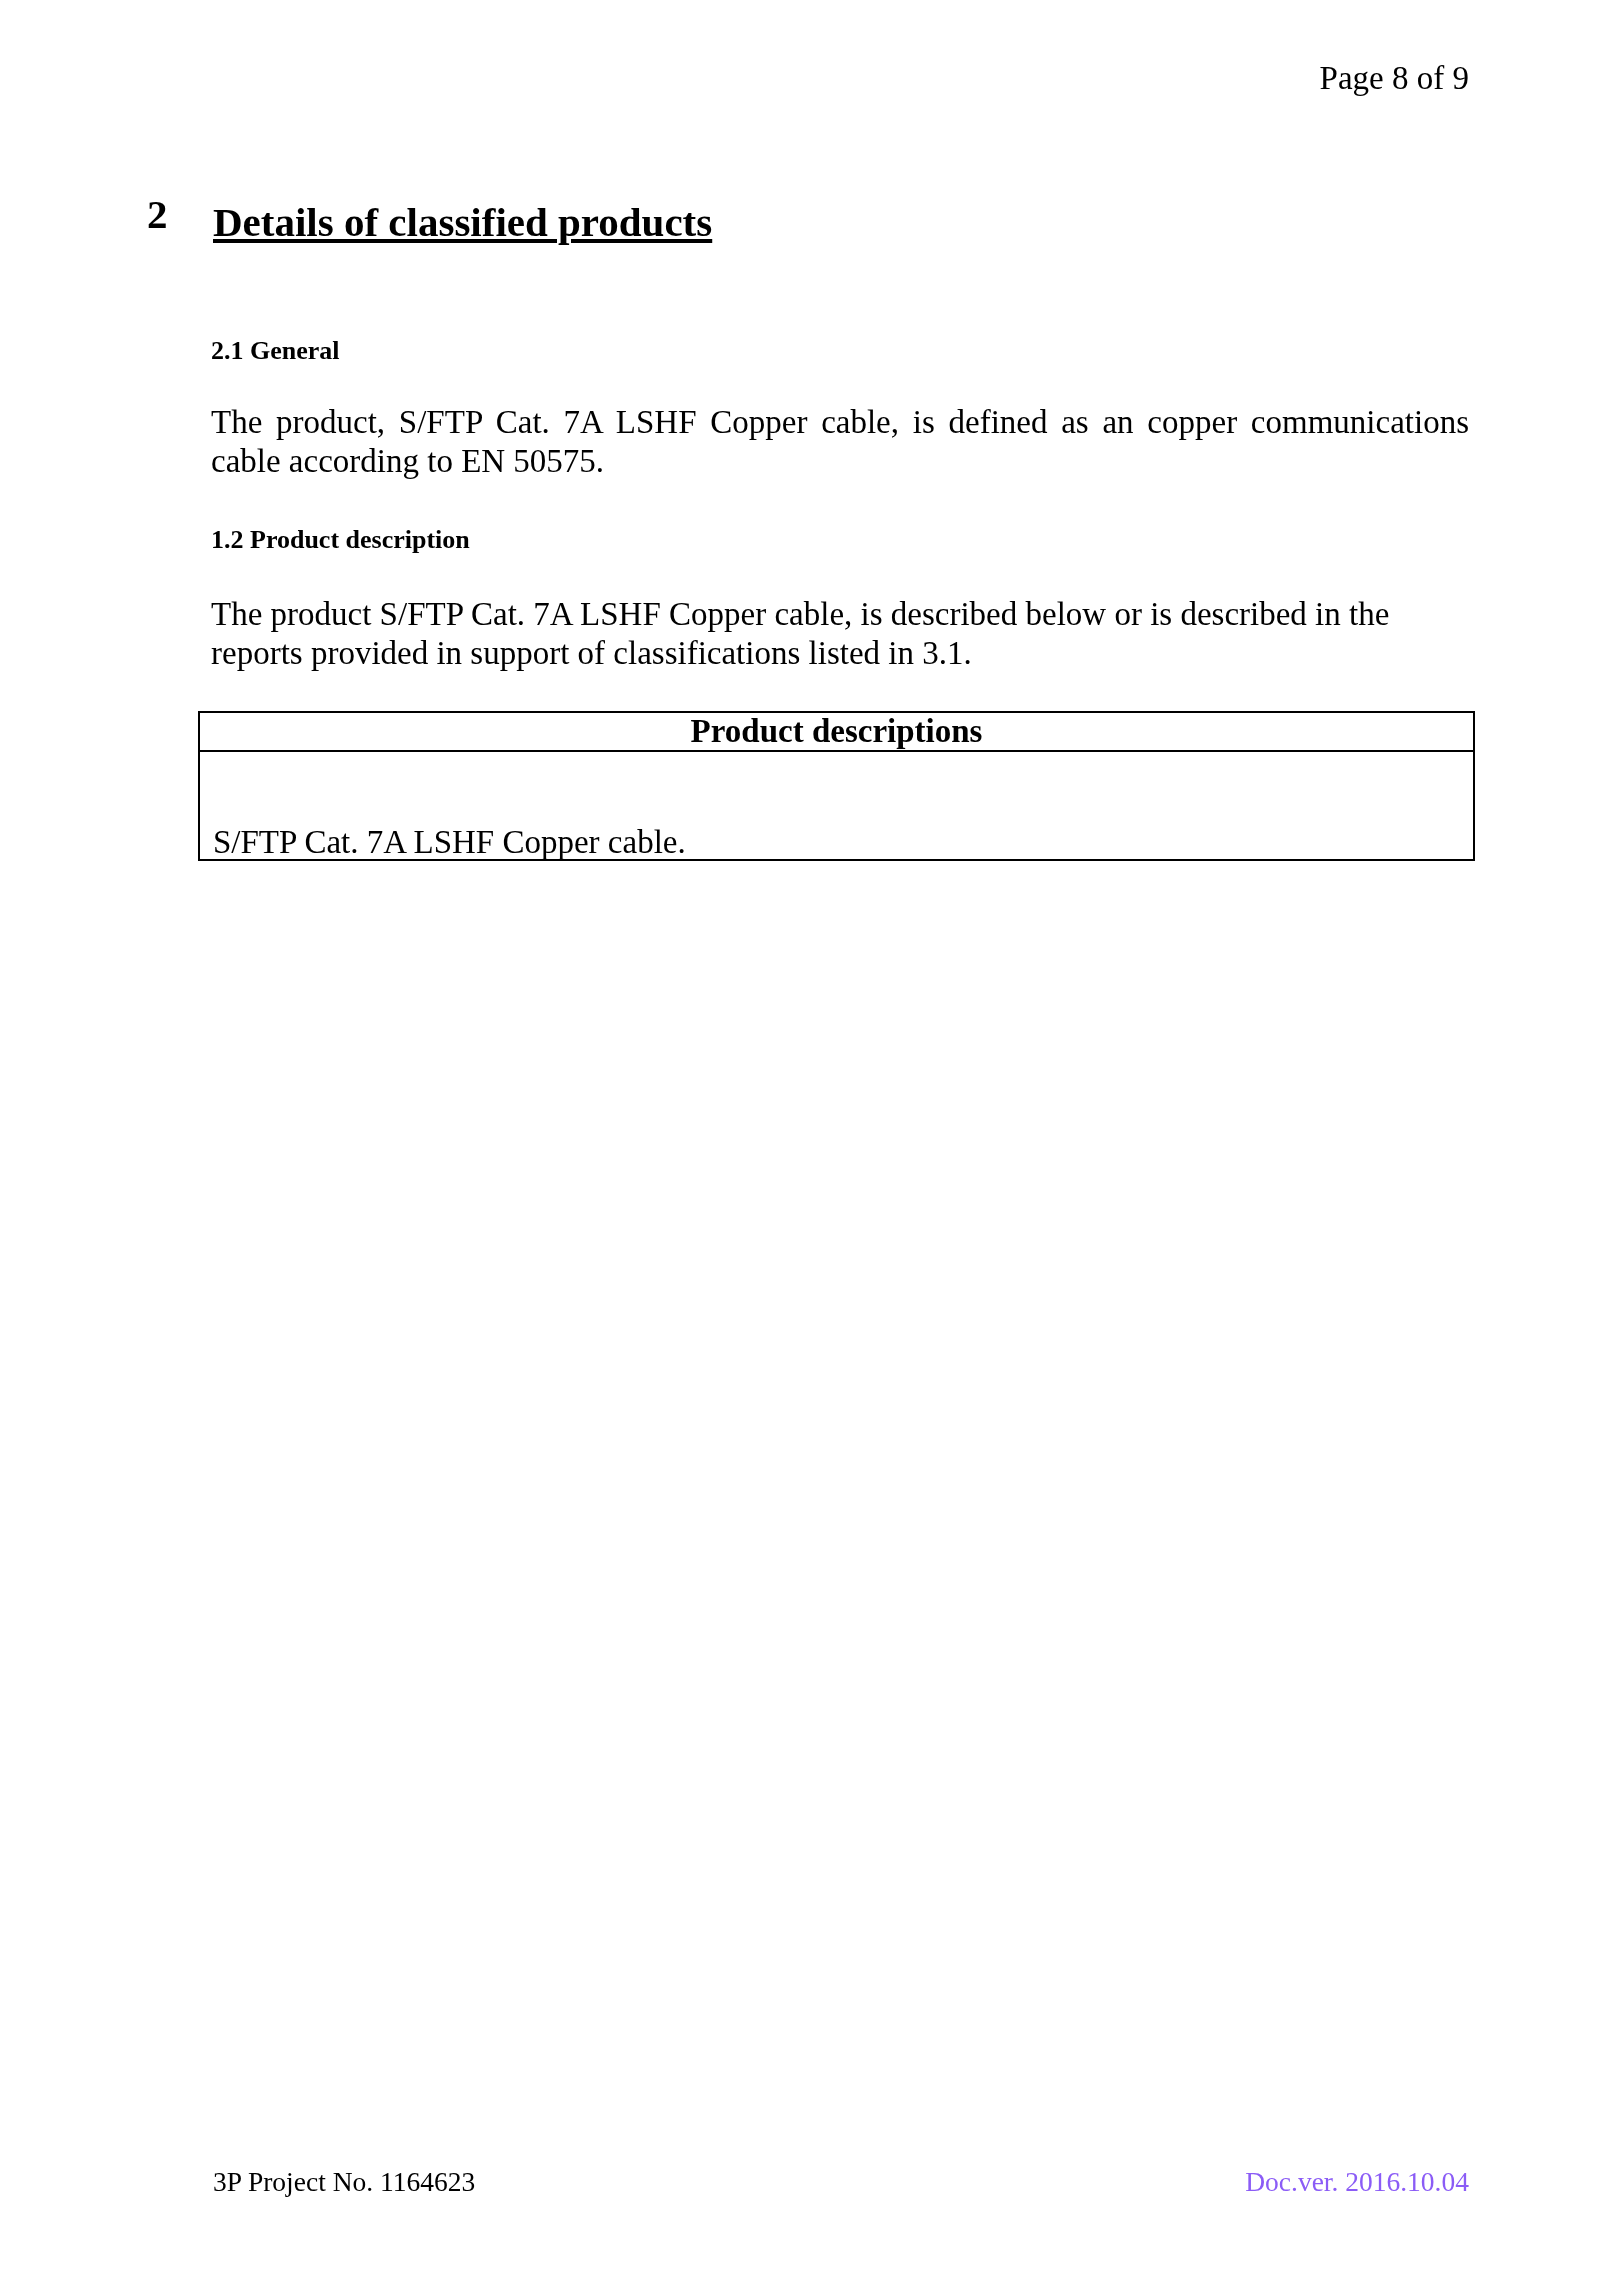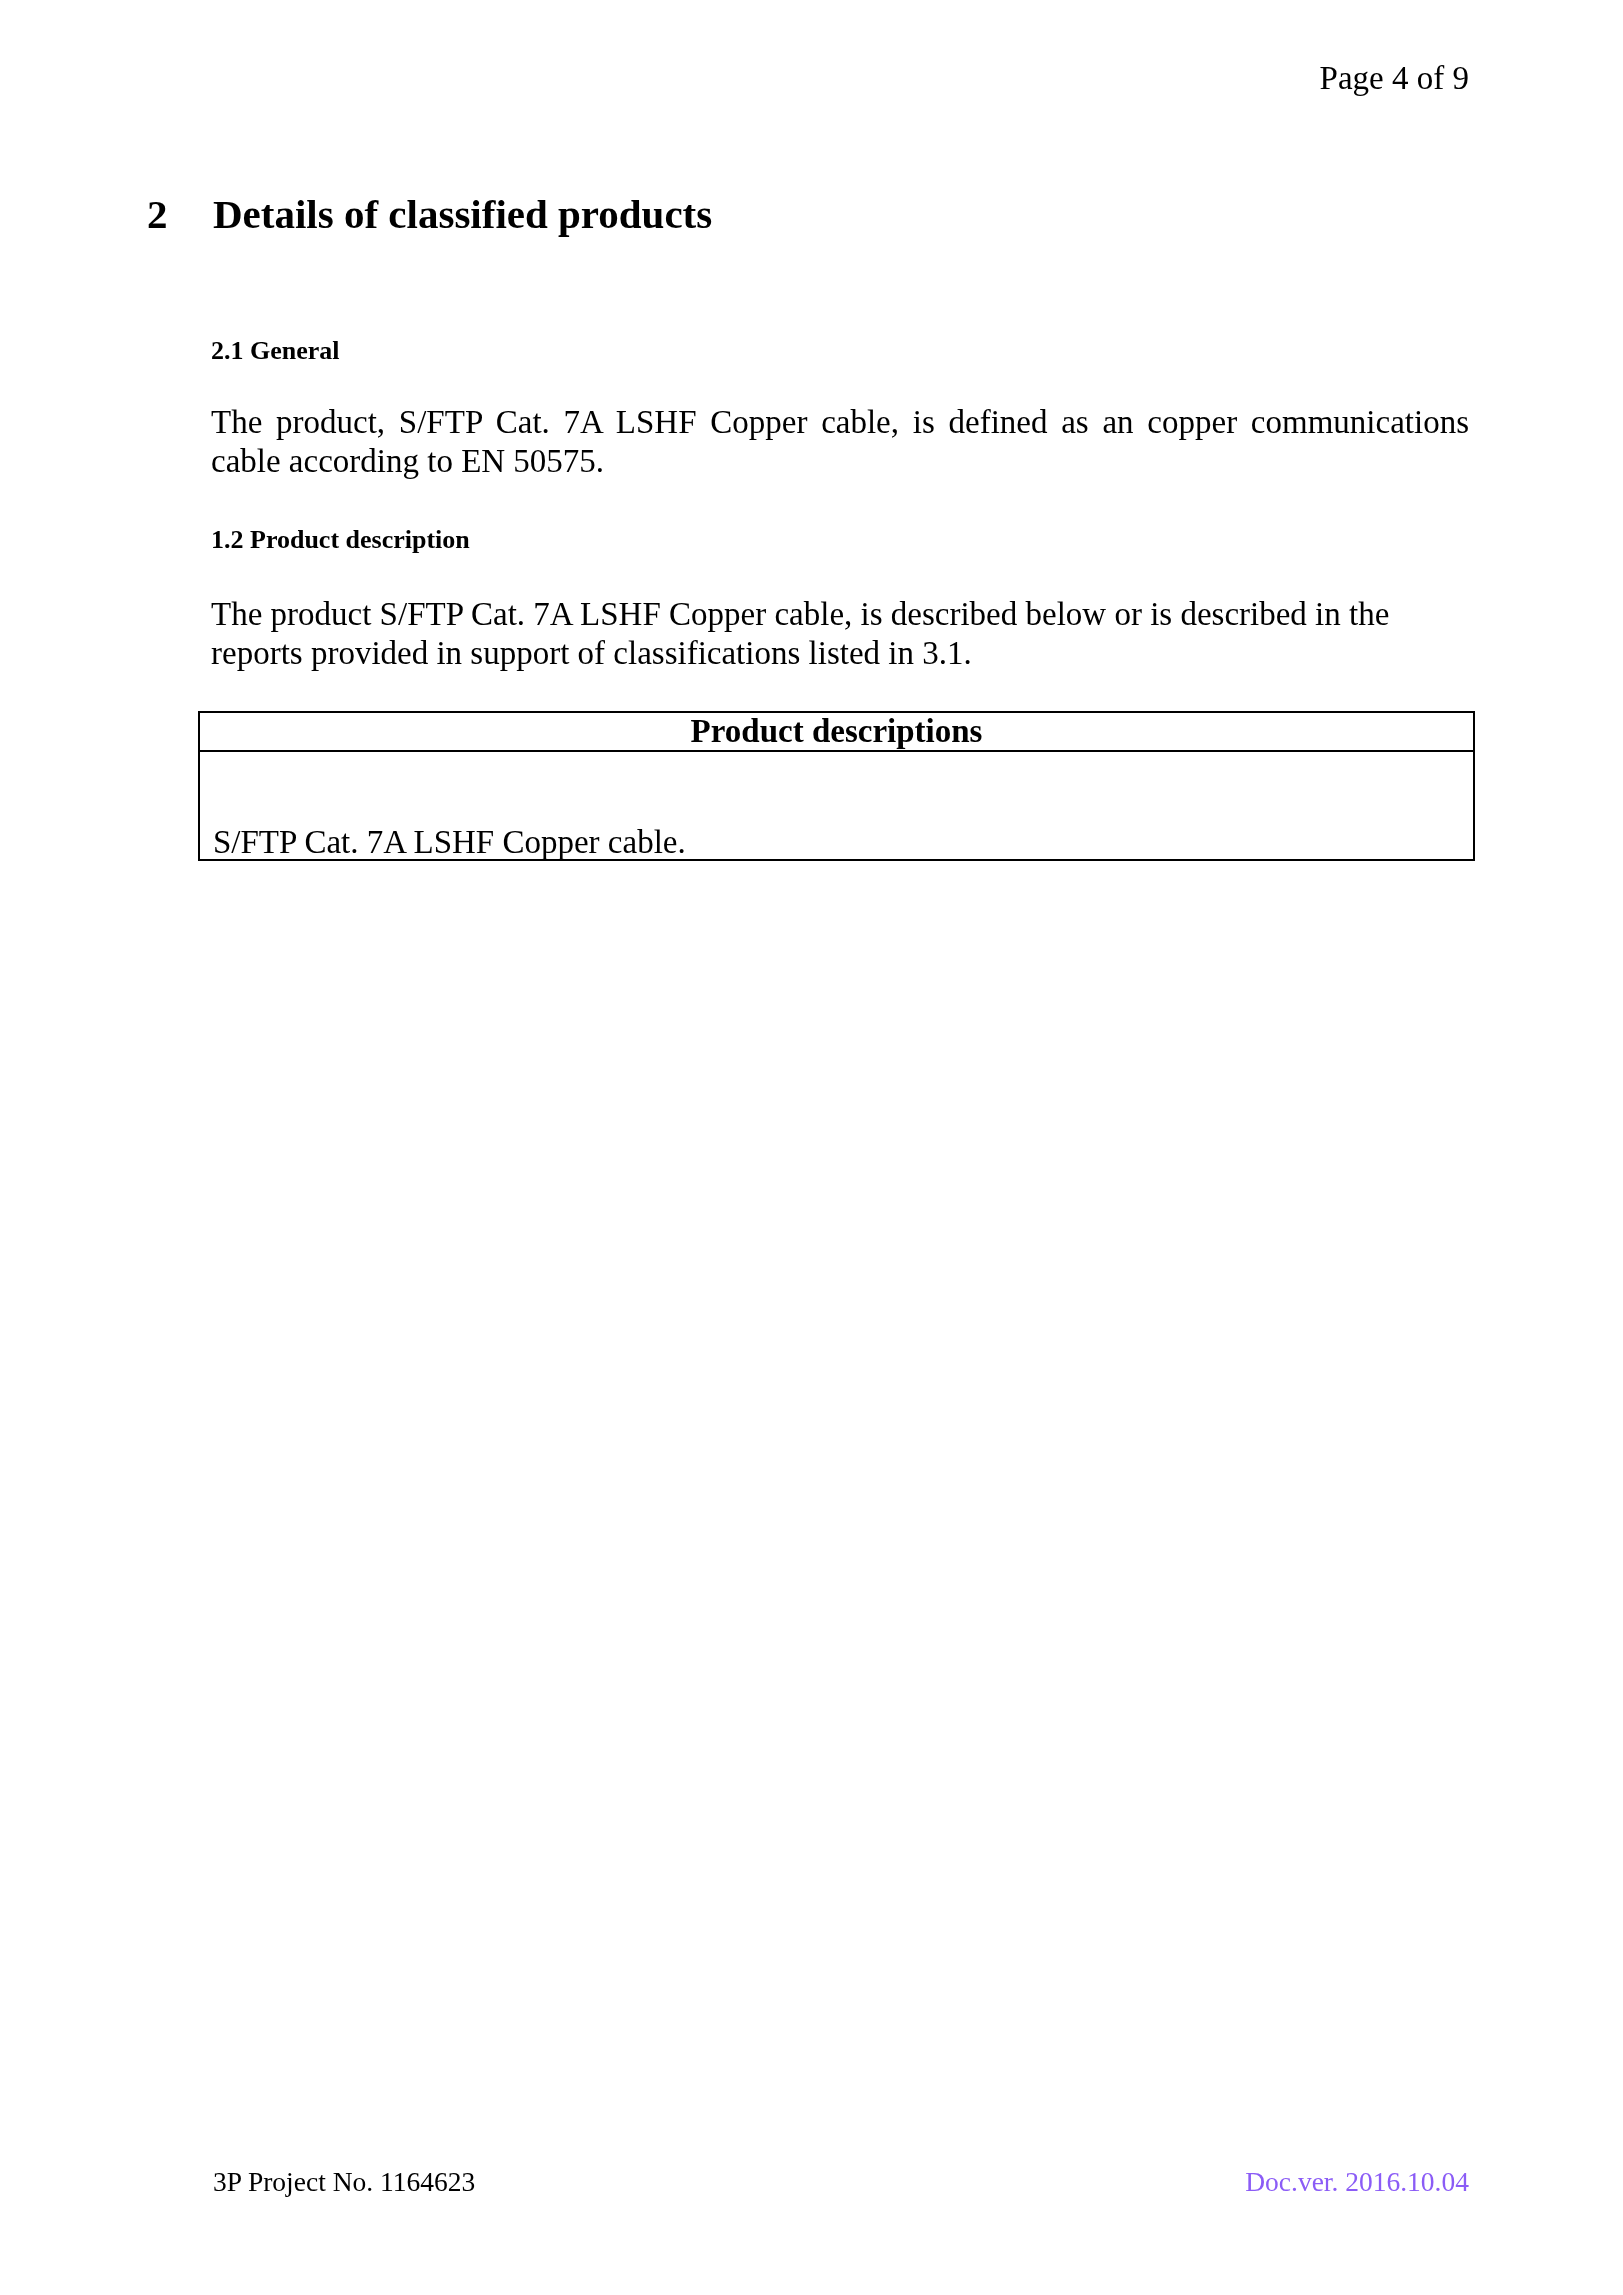--- a/index.html
+++ b/index.html
@@ -34,21 +34,21 @@
   .h1 {
     position: absolute;
     top: 191px;
     left: 0;
     right: 0;
     font-size: 41px;
     line-height: 47px;
     font-weight: bold;
   }
   .h1 .h1-num  { position: absolute; left: 147px; top: 0; }
-  .h1 .h1-text { position: absolute; left: 213px; top: 0; white-space: nowrap; }
+  .h1 .h1-text { position: absolute; left: 213px; top: 8px; white-space: nowrap; text-decoration: underline; }
 
   
   .h2 {
     position: absolute;
     left: 211px;
     font-size: 26px;
     line-height: 39px;
     font-weight: bold;
     white-space: nowrap;
   }
@@ -119,21 +119,21 @@
     font-size: 27.5px;
     line-height: 33px;
     white-space: nowrap;
   }
 </style>
 </head>
 <body>
 
 <div class="page">
 
-  <div class="page-number">Page 4 of 9</div>
+  <div class="page-number">Page 8 of 9</div>
 
   <div class="h1">
     <span class="h1-num">2</span>
     <span class="h1-text">Details of classified products</span>
   </div>
 
   <div class="h2 h2-general">2.1 General</div>
 
   <div class="para para-general">
     <span class="line line-justified">The product, S/FTP Cat. 7A LSHF Copper cable, is defined as an copper communications</span>

